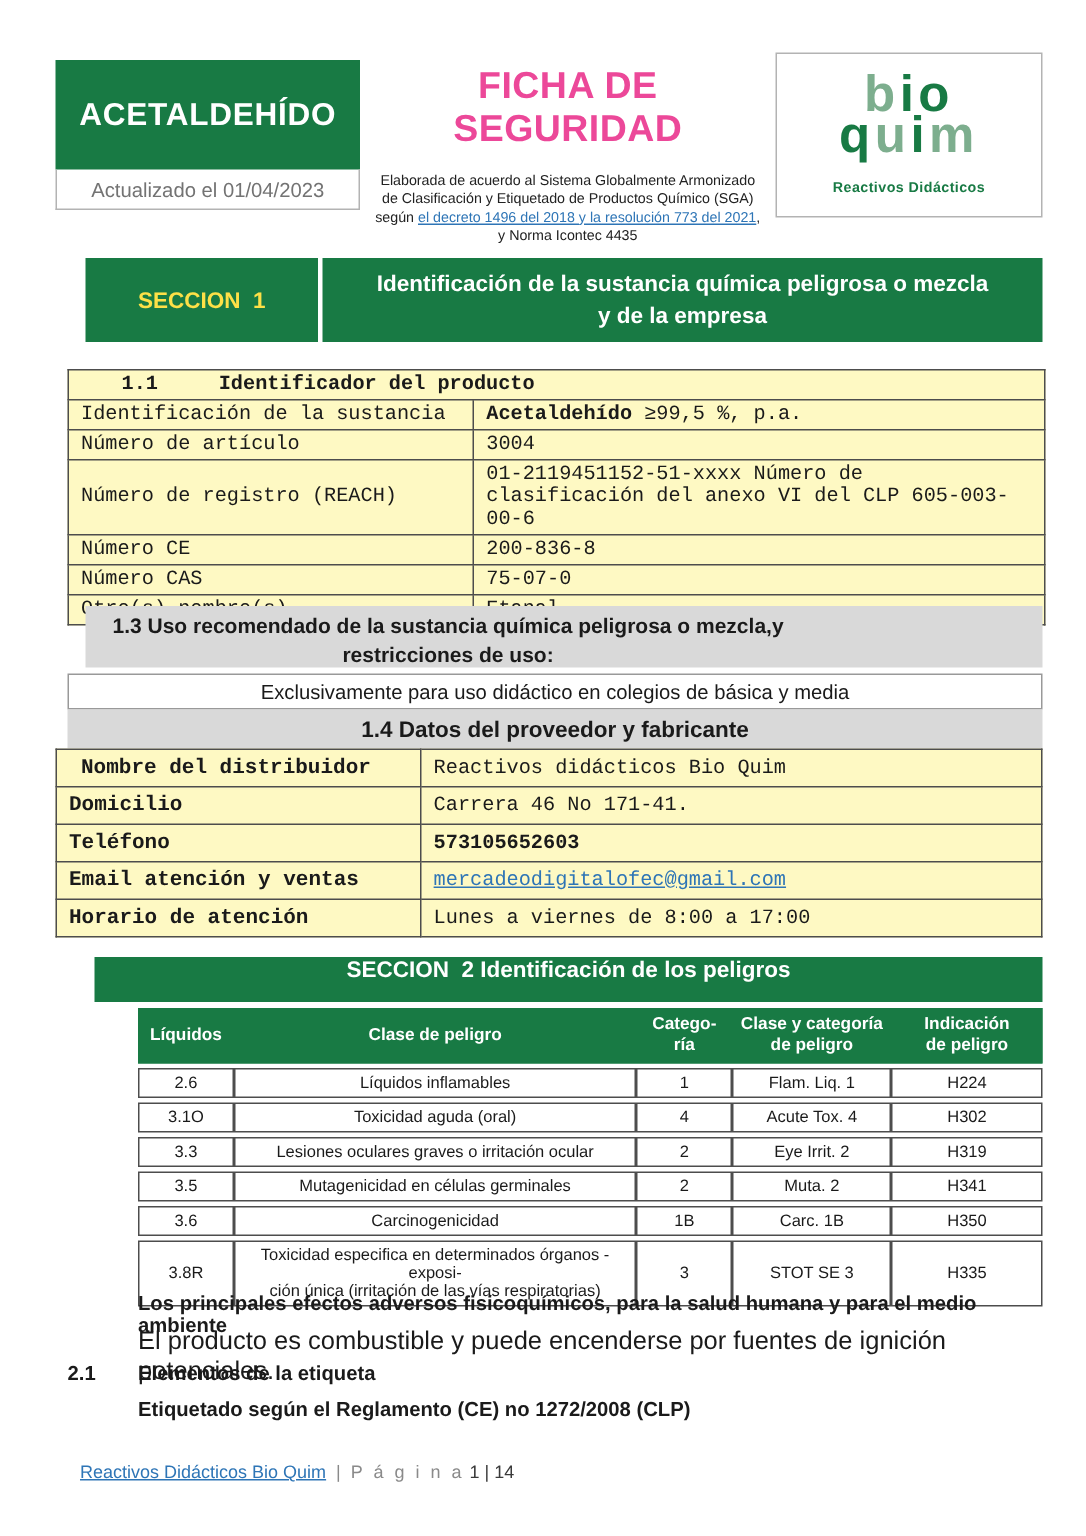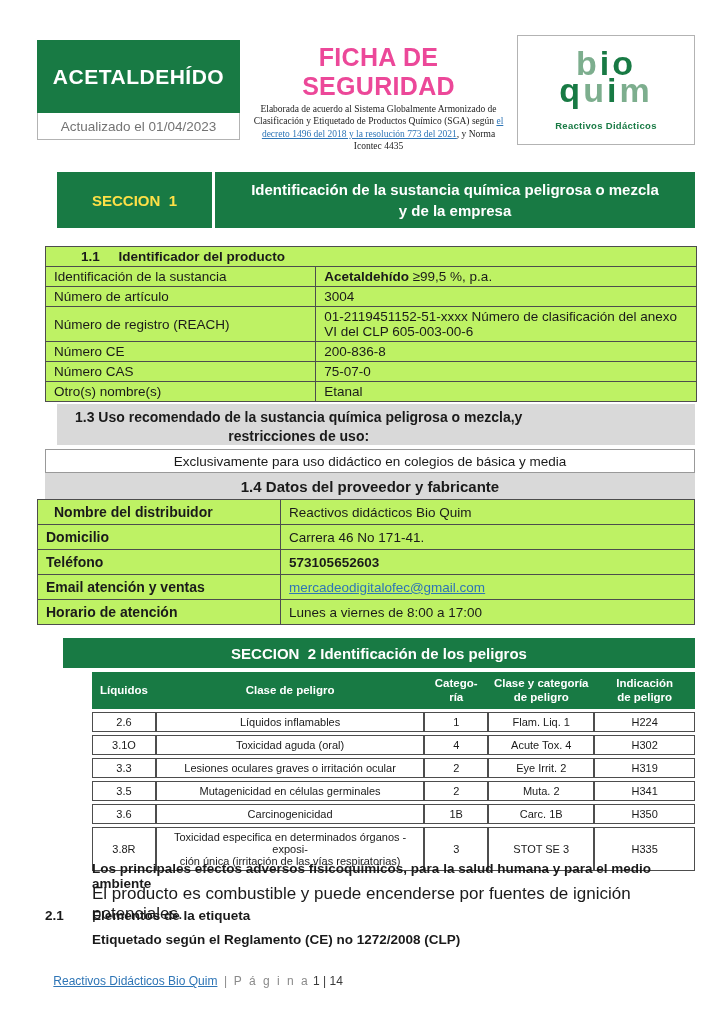--- a/index.html
+++ b/index.html
@@ -19,21 +19,21 @@
     margin-top:5px; height:73px; background:#187a44;
     display:flex; align-items:center; justify-content:center;
     color:#fff; font-weight:bold; font-size:21px; letter-spacing:.5px;
   }
   .updated-box {
     height:27px; border:1px solid #b3b3b3; border-top:none;
     display:flex; align-items:center; justify-content:center; font-size:13.5px; color:#737373;
   }
   .hdr-mid { width:277px; text-align:center; padding:0 8px; }
   .doc-title { color:#ec4899; font-weight:bold; font-size:25px; margin-top:8px; letter-spacing:.3px; }
-  .doc-sub { font-size:9.5px; line-height:1.3; margin-top:2px; color:#222;font-family:Liberation Serif, serif; }
+  .doc-sub { font-size:9.5px; line-height:1.3; margin-top:14px; color:#222; }
   .doc-sub a, .link { color:#2e75b6; text-decoration:underline; cursor:pointer; }
   .hdr-right {
     width:178px; border:1px solid #b3b3b3; display:flex; flex-direction:column;
     align-items:center; justify-content:center;
   }
   .logo { display:flex; flex-direction:column; align-items:center; line-height:.78; font-weight:900; }
   .logo-word { font-size:34px; letter-spacing:3px; }
   .tone-light { color:#7dae8e; }
   .tone-dark { color:#187a44; }
   .logo-tagline { font-size:9.5px; font-weight:bold; color:#187a44; margin-top:19px; align-self:flex-end; letter-spacing:.3px; }
@@ -46,26 +46,26 @@
   }
   .sec1-gap { width:3px; background:#fff; }
   .sec1-title {
     flex:1; background:#187a44; color:#fff; font-weight:bold; font-size:15px;
     display:flex; align-items:center; justify-content:center; text-align:center;
     white-space:pre-line; line-height:1.4;
   }
   .sec2-bar {
     top:638px; left:63px; width:632px; height:30px; background:#187a44;
     color:#fff; font-weight:bold; font-size:15px;
-    display:flex; align-items:center; justify-content:center; white-space:pre;
+    display:flex; justify-content:center; white-space:pre;
   }
 
   
   .t11 { top:246px; left:45px; width:652px; }
-  table.data { border-collapse:collapse; table-layout:fixed; width:100%; background:#bef264; }
+  table.data { border-collapse:collapse; table-layout:fixed; width:100%; background:#fef9c3;font-family:Liberation Mono, monospace; }
   table.data td { border:1px solid #4d4d4d; font-size:13.5px; padding:2px 8px; vertical-align:middle; }
   .t11 col.c1 { width:41.5%; } .t11 col.c2 { width:58.5%; }
   .t11 .thead td { font-weight:bold; white-space:pre; padding-left:35px; }
   .bold { font-weight:bold; }
 
   
   .s13-hdr {
     top:404px; left:57px; width:638px; height:41px; background:#d9d9d9;
     font-weight:bold; font-size:14px; padding:4px 0 0 18px; line-height:1.35;
   }

